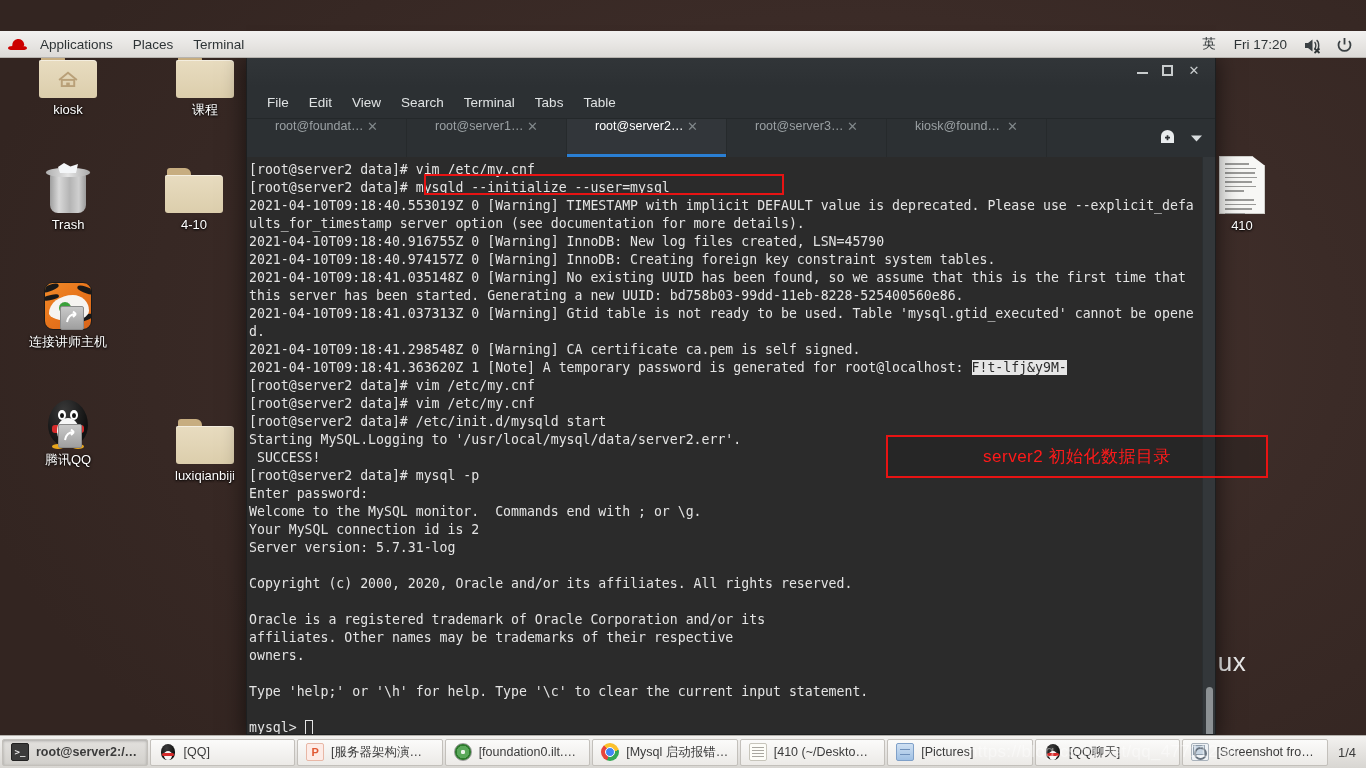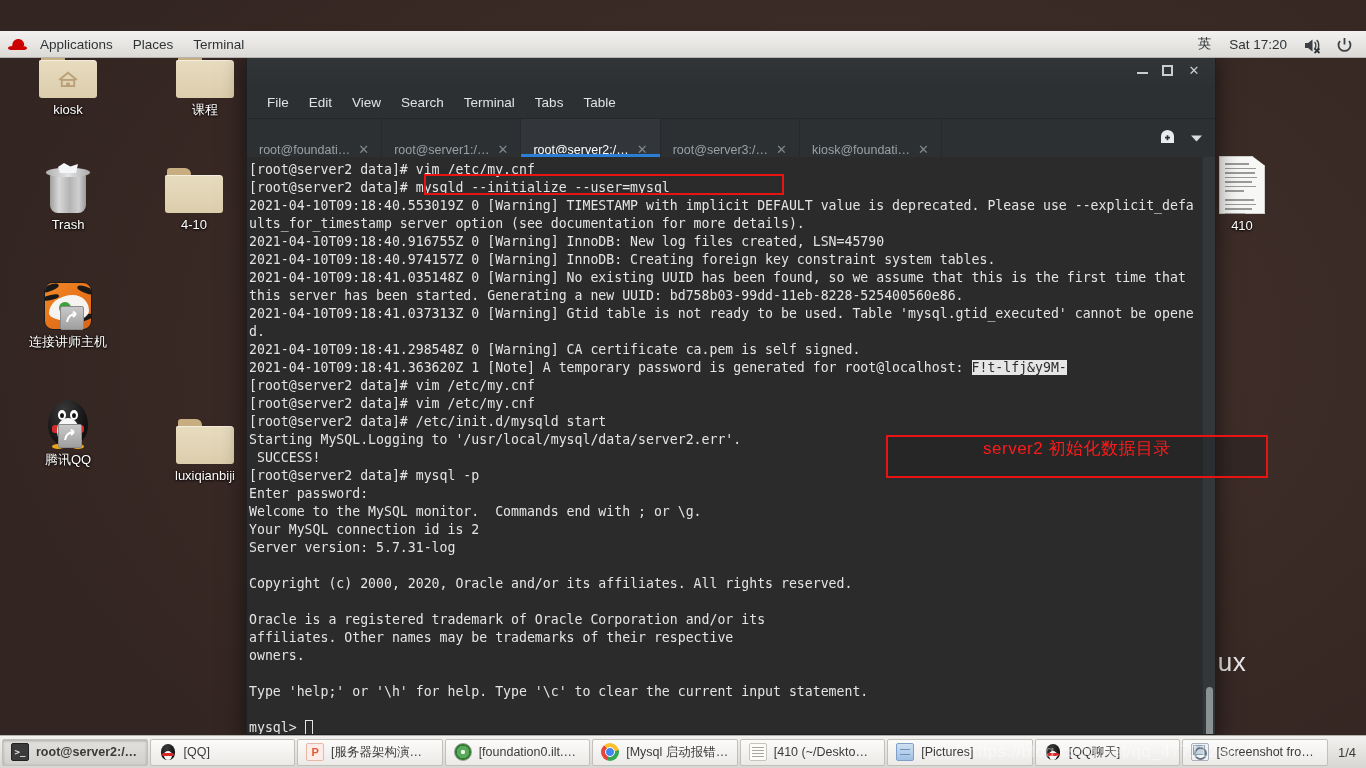--- a/index.html
+++ b/index.html
@@ -304,23 +304,23 @@
   }
   #menubar .mi { padding: 4px 10px; cursor: default; white-space: nowrap; }
 
   #tabbar {
     height: 38px;
     background: #2c3033;
     display: flex; align-items: stretch;
     flex: 0 0 auto;
   }
   .term-tab {
-    display: flex; align-items: flex-end;
-    gap: 8px;
-    padding: 0 12px;
+    display: flex; align-items: flex-start;
+    gap: 2px;
+    padding: 0 28px;
     min-width: 126px;
     max-width: 160px;
     font-size: 12.5px;
     color: #9aa0a3;
     border-right: 1px solid #262a2c;
     position: relative;
     cursor: default;
     white-space: nowrap;
     overflow: hidden;
   }
@@ -382,21 +382,21 @@
     pointer-events: none;
   }
   #annot-cmd {
     left: 424px; top: 174px;
     width: 360px; height: 21px;
   }
   #annot-note {
     left: 886px; top: 435px;
     width: 382px; height: 43px;
     background: rgba(25,25,25,0.30);
-    display: flex; align-items: flex-start; justify-content: center;
+    display: flex; align-items: center; justify-content: center;
   }
   #annot-note span {
     color: #ff1a1a;
     font-size: 17px;
     letter-spacing: 0.5px;
     white-space: nowrap;
   }
 
   
   #taskbar {
@@ -660,21 +660,21 @@
   <div class="di-label">410</div>
 </div>
 
 <div id="top-panel">
   <div id="redhat-logo"></div>
   <div class="panel-menu">Applications</div>
   <div class="panel-menu">Places</div>
   <div class="panel-menu">Terminal</div>
   <div id="panel-right">
     <div class="pr-item">英</div>
-    <div class="pr-item">Sat 17:20</div>
+    <div class="pr-item">Fri 17:20</div>
     <div class="pr-item" style="padding:3px 6px 0 6px;">
       <svg class="ico-svg" width="19" height="17" viewBox="0 0 19 17">
         <path d="M2 6 H5 L9.5 2.5 V14.5 L5 11 H2 Z" fill="#3a4043"></path>
         <path d="M11.5 5.2 C13.3 6.4 13.3 10.6 11.5 11.8" fill="none" stroke="#3a4043" stroke-width="1.4"></path>
         <path d="M13.6 3.2 C16.4 5.1 16.4 11.9 13.6 13.8" fill="none" stroke="#3a4043" stroke-width="1.4"></path>
         <path d="M11.5 11.5 L16.5 16 M16.5 11.5 L11.5 16" stroke="#2e3436" stroke-width="1.7" fill="none"></path>
       </svg>
     </div>
     <div class="pr-item" style="padding:3px 6px 0 6px;">
       <svg class="ico-svg" width="17" height="17" viewBox="0 0 17 17">

